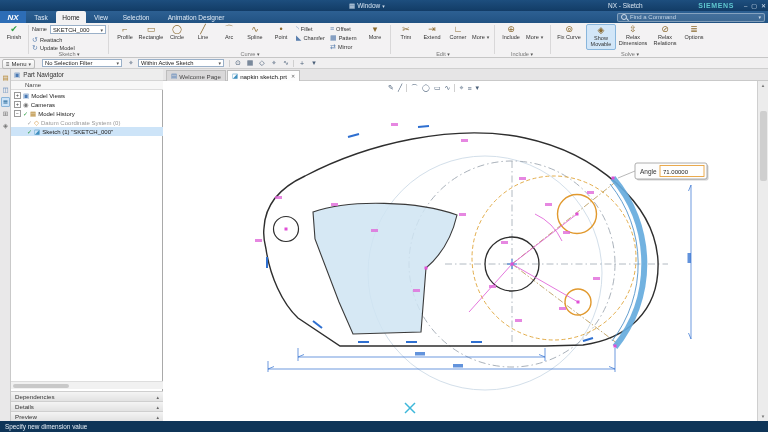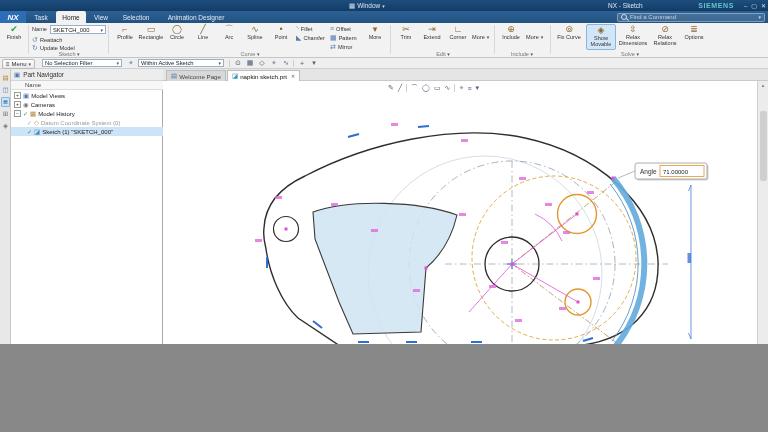--- a/index.html
+++ b/index.html
@@ -1,16 +1,16 @@
 <!DOCTYPE html>
 <html><head>
 <meta charset="utf-8">
 <style>
   html,body{margin:0;padding:0;background:#888;}
-  #root{position:relative;width:768px;height:344px;overflow:hidden;background:#fff;
+  #root{position:relative;width:768px;height:432px;overflow:hidden;background:#fff;
         font-family:"Liberation Sans","DejaVu Sans",sans-serif;font-size:7px;color:#222;}
   .abs{position:absolute;}
   
   .titlebar{left:0;top:0;width:768px;height:11px;background:linear-gradient(#1d4e7e,#123c66);color:#d6e4f2;}
   .tb-item{position:absolute;top:1.5px;font-size:6.5px;line-height:8px;white-space:nowrap;}
   .brand{color:#5fc6cf;font-weight:bold;letter-spacing:.6px;font-size:7px;}
   
   .tabband{left:0;top:11px;width:768px;height:12px;background:linear-gradient(#2d6093,#215282);}
   .nxlogo{position:absolute;left:0;top:0;width:26px;height:12px;background:#2d6db6;color:#fff;font-weight:bold;font-style:italic;
           font-size:8px;display:flex;align-items:center;justify-content:center;}

